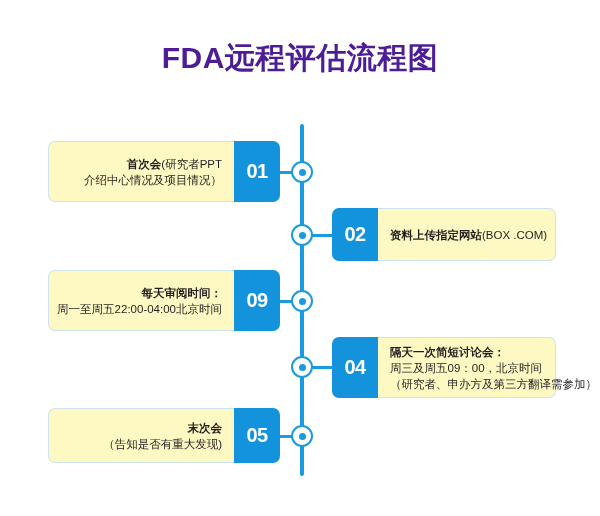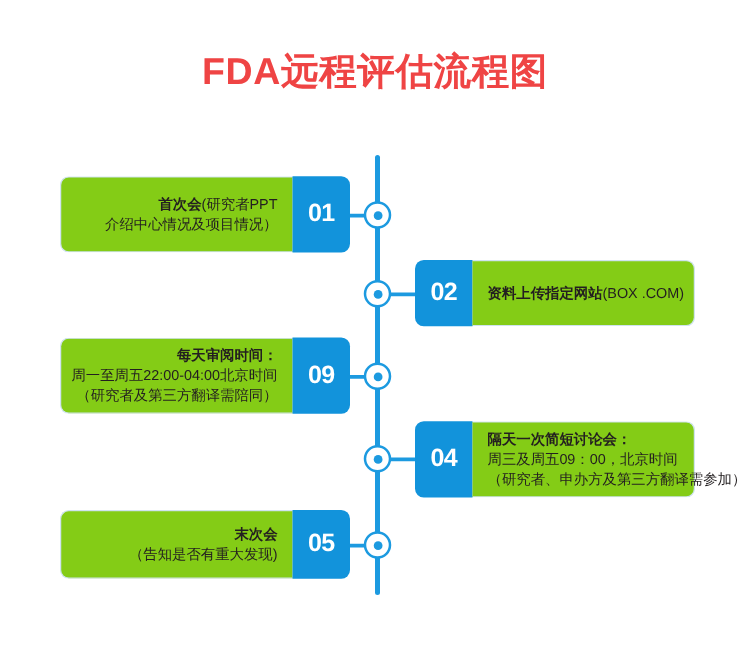--- a/index.html
+++ b/index.html
@@ -18,21 +18,21 @@
 
   
   #chart-title {
     position: absolute;
     top: 38px;
     left: 0;
     width: 600px;
     text-align: center;
     font-size: 30px;
     font-weight: bold;
-    color: #ef4444;
+    color: #4c1d95;
     letter-spacing: 0.5px;
     line-height: 40px;
     white-space: nowrap;
   }
 
   
   #timeline-axis {
     position: absolute;
     left: 300px;
     top: 124px;
@@ -79,21 +79,21 @@
   .step-card {
     position: absolute;
     display: flex;
     align-items: stretch;
     z-index: 4;
   }
   .step-card.left { flex-direction: row; }
   .step-card.right { flex-direction: row; }
 
   .card-body {
-    background: #84cc16;
+    background: #fef9c3;
     border: 1px solid #cfe3ef;
     box-sizing: border-box;
     display: flex;
     flex-direction: column;
     justify-content: center;
     padding: 6px 12px;
   }
   .step-card.left .card-body {
     border-right: none;
     border-radius: 7px 0 0 7px;
@@ -177,21 +177,20 @@
     <div class="inline-row">
       <b>资料上传指定网站</b><span>(BOX .COM)</span>
     </div>
   </div>
 </div>
 
 <div class="step-card left" style="left:48px; top:270px; width:232px; height:61px;">
   <div class="card-body" style="width:186px;">
     <div class="line-strong">每天审阅时间：</div>
     <div class="line-normal">周一至周五22:00-04:00北京时间</div>
-    <div class="line-normal">（研究者及第三方翻译需陪同）</div>
   </div>
   <div class="num-block">09</div>
 </div>
 
 <div class="step-card right" style="left:332px; top:337px; width:264px; height:61px;">
   <div class="num-block">04</div>
   <div class="card-body" style="width:178px;">
     <div class="line-strong">隔天一次简短讨论会：</div>
     <div class="line-normal">周三及周五09：00，北京时间</div>
     <div class="line-normal">（研究者、申办方及第三方翻译需参加）</div>

